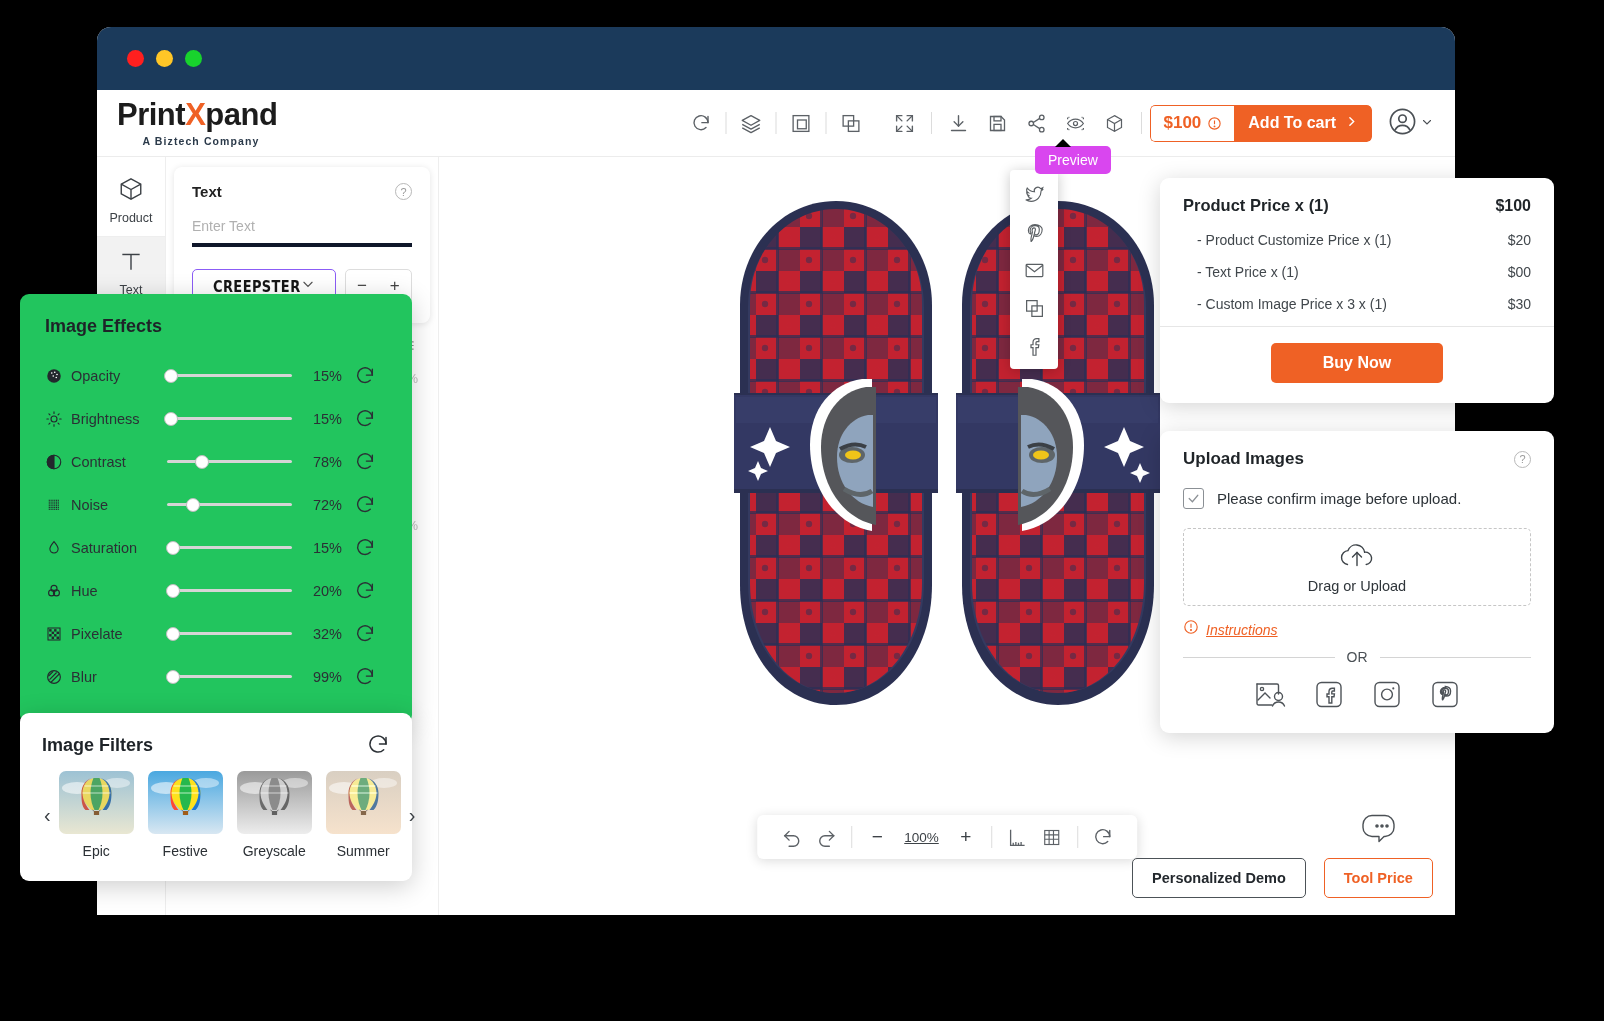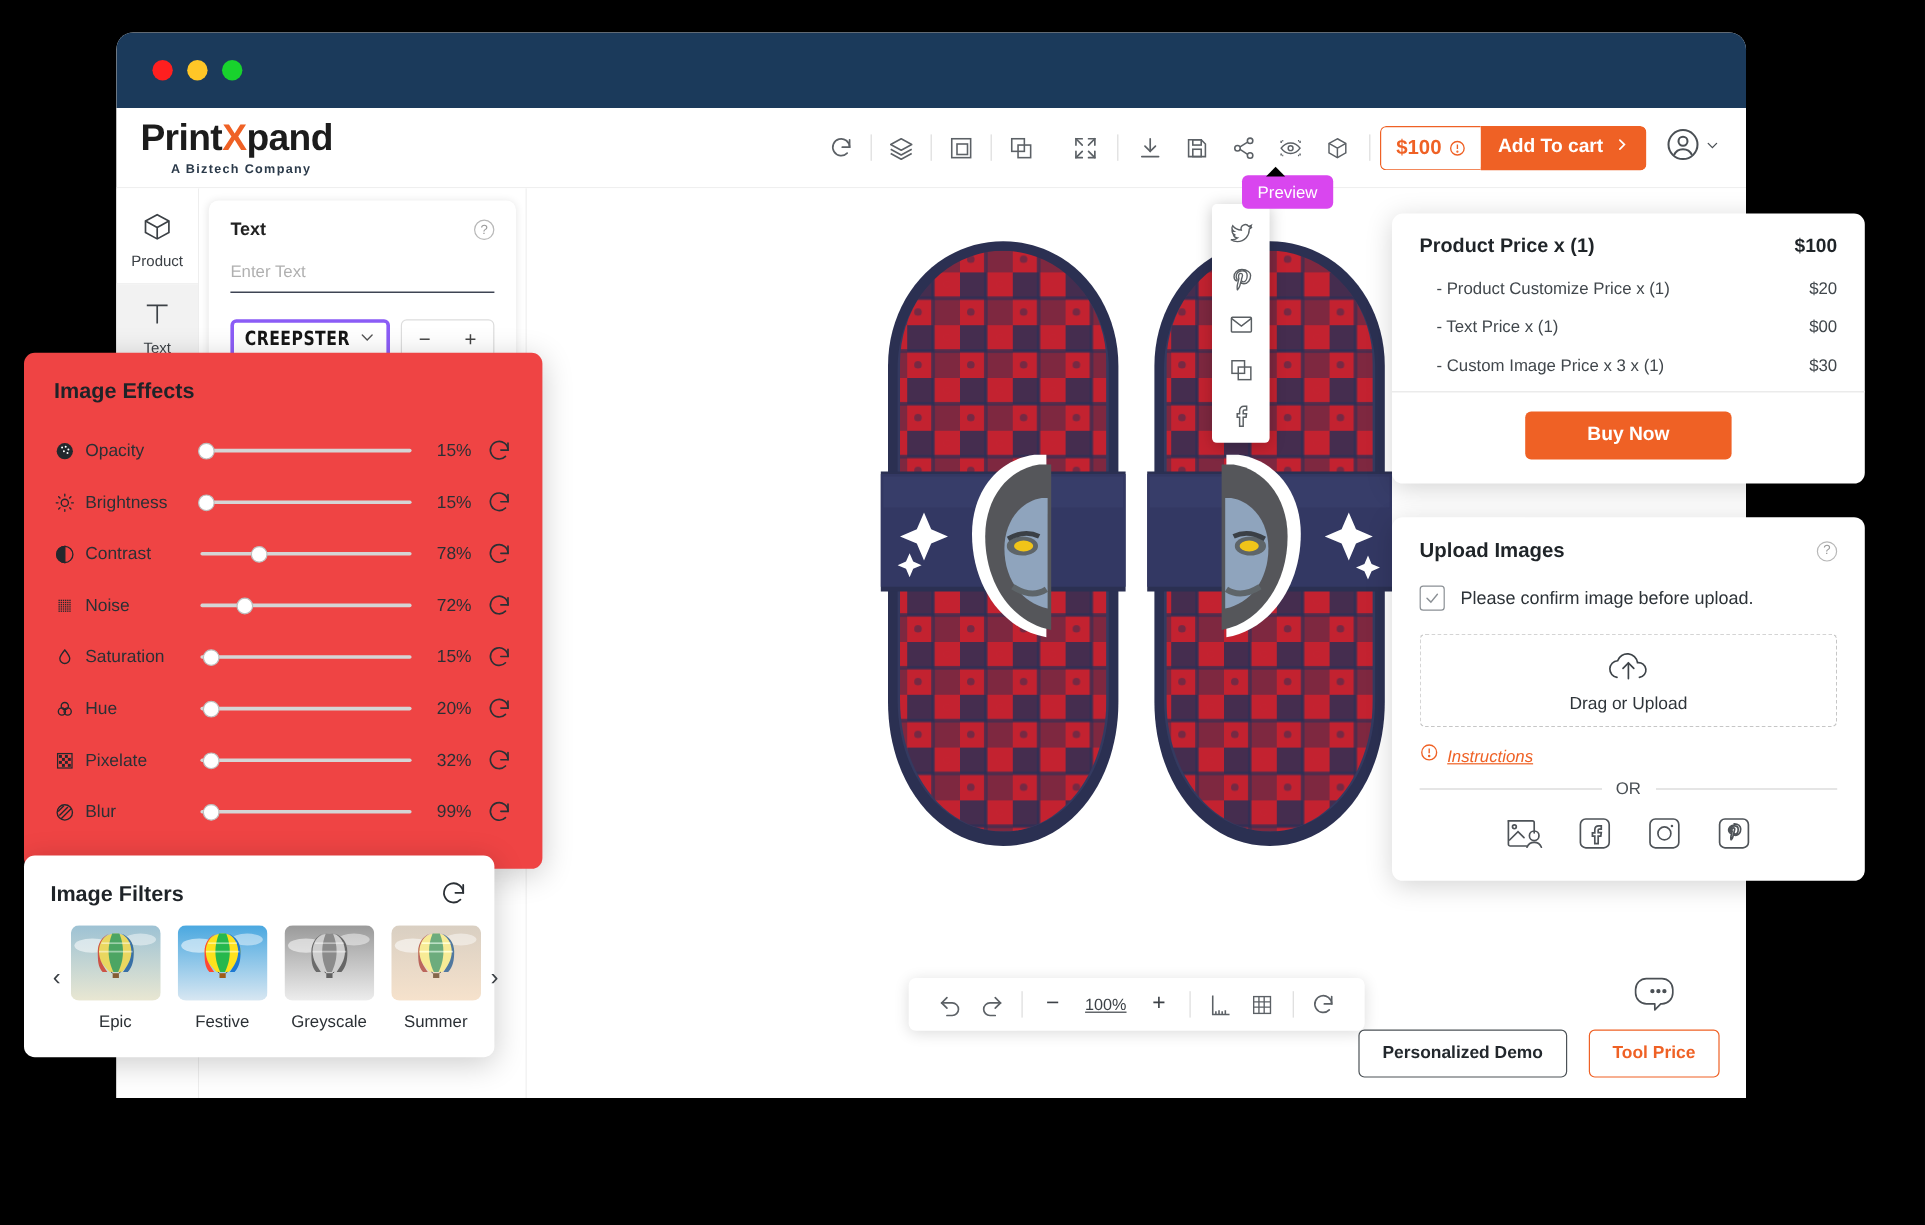--- a/index.html
+++ b/index.html
@@ -99,30 +99,30 @@
     box-shadow: 0 1px 7px rgba(0,0,0,.11); padding: 16px 18px 20px 18px;
   }
   .card-head { display: flex; align-items: center; justify-content: space-between; }
   .card-title { font-size: 15px; font-weight: 700; color: #222; }
   .q-icon {
     width: 17px; height: 17px; border: 1.3px solid #b8b8b8; border-radius: 50%;
     color: #9a9a9a; font-size: 11px; display: flex; align-items: center;
     justify-content: center; cursor: pointer;
   }
   .txt-input {
-    width: 100%; border: none; border-bottom: 1px solid #0f172a; outline: none;
+    width: 100%; border: none; border-bottom: 4px solid #0f172a; outline: none;
     font-size: 14px; padding: 18px 0 9px 0; color: #333;
     font-family: "Liberation Sans", sans-serif; background: transparent;
   }
   .txt-input::placeholder { color: #b0b0b0; }
   .font-row { display: flex; gap: 9px; margin-top: 22px; }
   .font-select {
-    flex: 1; height: 34px; border: 3px solid #8b5cf6; border-radius: 5px;
+    flex: 1; height: 34px; border: 1px solid #8b5cf6; border-radius: 5px;
     display: flex; align-items: center; justify-content: space-between;
-    padding: 0 9px; cursor: pointer;
+    padding: 0 20px; cursor: pointer;
   }
   .font-name {
     font-size: 13px; font-weight: 700; letter-spacing: .4px;
     color: #161616; font-family: "DejaVu Sans", sans-serif;
     transform: scaleY(1.25); transform-origin: center;
   }
   .stepper {
     width: 78px; height: 34px; border: 1px solid #ddd; border-radius: 5px;
     display: flex; align-items: center; justify-content: space-around;
     color: #444; font-size: 17px;
@@ -212,23 +212,23 @@
   }
   .instr span { text-decoration: underline; }
   .or-row { display: flex; align-items: center; gap: 12px; margin-top: 11px; }
   .or-line { flex: 1; height: 1px; background: #d4d4d4; }
   .or-txt { font-size: 14px; color: #4a5055; }
   .social-row { display: flex; justify-content: center; gap: 28px; margin-top: 15px; }
   .social-row .si { color: #4e5358; cursor: pointer; }
 
   
   .fx-panel {
-    position: absolute; left: 20px; top: 294px; width: 432px;
-    background: #ef4444; border-radius: 9px; box-shadow: 0 5px 26px rgba(0,0,0,.20);
-    padding: 22px 25px 26px 25px; z-index: 50;
+    position: absolute; left: 20px; top: 294px; width: 392px;
+    background: #22c55e; border-radius: 9px; box-shadow: 0 5px 26px rgba(0,0,0,.20);
+    padding: 22px 36px 26px 25px; z-index: 50;
   }
   .fx-title { font-size: 18px; font-weight: 700; color: #1e2328; margin-bottom: 17px; }
   .fx-row { display: flex; align-items: center; height: 43px; gap: 0; }
   .fx-ico { width: 26px; color: #23282d; display: flex; align-items: center; }
   .fx-name { width: 96px; font-size: 14.5px; color: #2b3035; }
   .slider { flex: 1; height: 14px; position: relative; display: flex; align-items: center; }
   .track { position: absolute; left: 0; right: 0; height: 3px; background: #d5d5d5; border-radius: 3px; }
   .knob {
     position: absolute; width: 14px; height: 14px; border-radius: 50%;
     background: #fff; border: 1.6px solid #bdbdbd; cursor: pointer;

